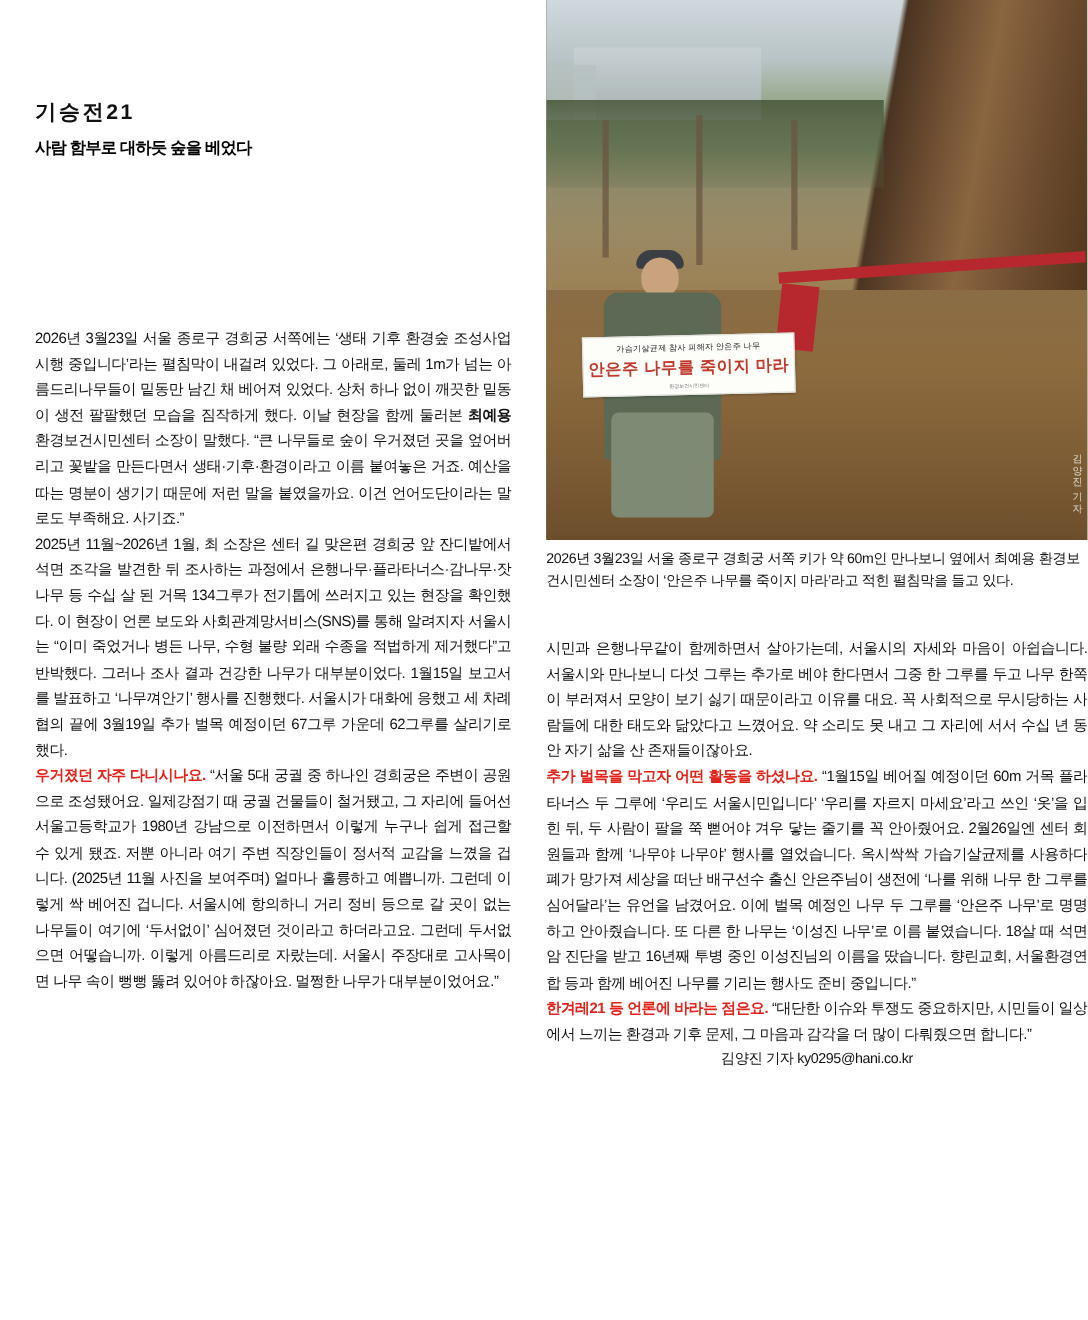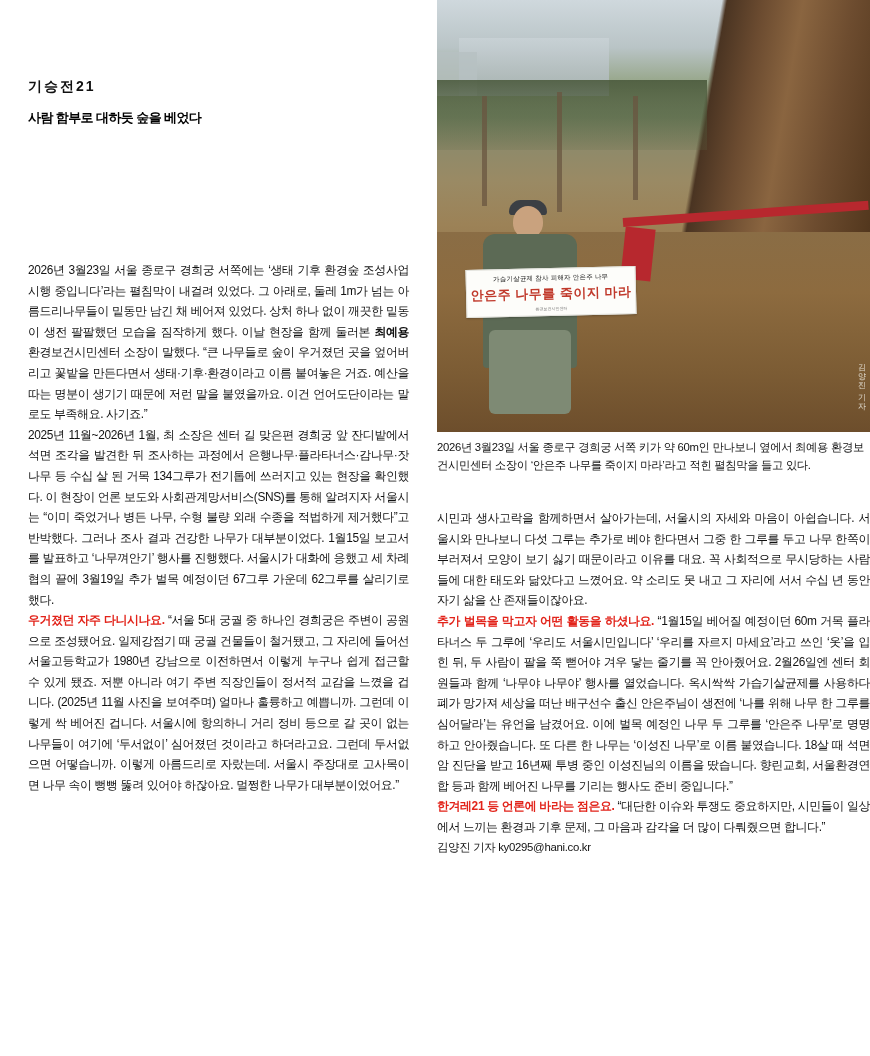--- a/index.html
+++ b/index.html
@@ -170,21 +170,21 @@
     line-height: 1.62;
     color: #111;
     letter-spacing: -0.3px;
   }
 
   
   .kicker {
     position: absolute;
     left: 28px;
     top: 78px;
-    font-size: 14px;
+    font-size: 17px;
     font-weight: bold;
     letter-spacing: 2px;
     color: #111;
   }
   .headline {
     position: absolute;
     left: 28px;
     top: 100px;
     width: 380px;
     font-size: 13px;
@@ -214,21 +214,21 @@
   }
   .col p {
     margin: 0;
   }
   .q {
     color: #e2231a;
     font-weight: bold;
   }
   .byline {
     margin-top: 6px;
-    text-align: left;
+    text-align: center;
     font-size: 11.4px;
     letter-spacing: -0.3px;
   }
 </style>
 </head>
 <body>
 
 <div class="page">
 
   <div class="photo-block">
@@ -263,21 +263,21 @@
   <div class="col col-left">
     <p>2026년 3월23일 서울 종로구 경희궁 서쪽에는 ‘생태 기후 환경숲 조성사업 시행 중입니다’라는 펼침막이 내걸려 있었다. 그 아래로, 둘레 1m가 넘는 아름드리나무들이 밑동만 남긴 채 베어져 있었다. 상처 하나 없이 깨끗한 밑동이 생전 팔팔했던 모습을 짐작하게 했다. 이날 현장을 함께 둘러본 <b>최예용</b> 환경보건시민센터 소장이 말했다. “큰 나무들로 숲이 우거졌던 곳을 엎어버리고 꽃밭을 만든다면서 생태·기후·환경이라고 이름 붙여놓은 거죠. 예산을 따는 명분이 생기기 때문에 저런 말을 붙였을까요. 이건 언어도단이라는 말로도 부족해요. 사기죠.”</p>
     <p>2025년 11월~2026년 1월, 최 소장은 센터 길 맞은편 경희궁 앞 잔디밭에서 석면 조각을 발견한 뒤 조사하는 과정에서 은행나무·플라타너스·감나무·잣나무 등 수십 살 된 거목 134그루가 전기톱에 쓰러지고 있는 현장을 확인했다. 이 현장이 언론 보도와 사회관계망서비스(SNS)를 통해 알려지자 서울시는 “이미 죽었거나 병든 나무, 수형 불량 외래 수종을 적법하게 제거했다”고 반박했다. 그러나 조사 결과 건강한 나무가 대부분이었다. 1월15일 보고서를 발표하고 ‘나무껴안기’ 행사를 진행했다. 서울시가 대화에 응했고 세 차례 협의 끝에 3월19일 추가 벌목 예정이던 67그루 가운데 62그루를 살리기로 했다.</p>
     <p>
       <span class="q">우거졌던 자주 다니시나요.</span>
       <span>“서울 5대 궁궐 중 하나인 경희궁은 주변이 공원으로 조성됐어요. 일제강점기 때 궁궐 건물들이 철거됐고, 그 자리에 들어선 서울고등학교가 1980년 강남으로 이전하면서 이렇게 누구나 쉽게 접근할 수 있게 됐죠. 저뿐 아니라 여기 주변 직장인들이 정서적 교감을 느꼈을 겁니다. (2025년 11월 사진을 보여주며) 얼마나 훌륭하고 예쁩니까. 그런데 이렇게 싹 베어진 겁니다. 서울시에 항의하니 거리 정비 등으로 갈 곳이 없는 나무들이 여기에 ‘두서없이’ 심어졌던 것이라고 하더라고요. 그런데 두서없으면 어떻습니까. 이렇게 아름드리로 자랐는데. 서울시 주장대로 고사목이면 나무 속이 뻥뻥 뚫려 있어야 하잖아요. 멀쩡한 나무가 대부분이었어요.”</span>
     </p>
   </div>
 
   <div class="col col-right">
-    <p>시민과 생사고락을 함께하면서 살아가는데, 서울시의 자세와 마음이 아쉽습니다. 서울시와 만나보니 다섯 그루는 추가로 베야 한다면서 그중 한 그루를 두고 나무 한쪽이 부러져서 모양이 보기 싫기 때문이라고 이유를 대요. 꼭 사회적으로 무시당하는 사람들에 대한 태도와 닮았다고 느꼈어요. 약 소리도 못 내고 그 자리에 서서 수십 년 동안 자기 삶을 산 존재들이잖아요.</p>
+    <p>시민과 은행나무같이 함께하면서 살아가는데, 서울시의 자세와 마음이 아쉽습니다. 서울시와 만나보니 다섯 그루는 추가로 베야 한다면서 그중 한 그루를 두고 나무 한쪽이 부러져서 모양이 보기 싫기 때문이라고 이유를 대요. 꼭 사회적으로 무시당하는 사람들에 대한 태도와 닮았다고 느꼈어요. 약 소리도 못 내고 그 자리에 서서 수십 년 동안 자기 삶을 산 존재들이잖아요.</p>
     <p>
       <span class="q">추가 벌목을 막고자 어떤 활동을 하셨나요.</span>
       <span>“1월15일 베어질 예정이던 60m 거목 플라타너스 두 그루에 ‘우리도 서울시민입니다’ ‘우리를 자르지 마세요’라고 쓰인 ‘옷’을 입힌 뒤, 두 사람이 팔을 쭉 뻗어야 겨우 닿는 줄기를 꼭 안아줬어요. 2월26일엔 센터 회원들과 함께 ‘나무야 나무야’ 행사를 열었습니다. 옥시싹싹 가습기살균제를 사용하다 폐가 망가져 세상을 떠난 배구선수 출신 안은주님이 생전에 ‘나를 위해 나무 한 그루를 심어달라’는 유언을 남겼어요. 이에 벌목 예정인 나무 두 그루를 ‘안은주 나무’로 명명하고 안아줬습니다. 또 다른 한 나무는 ‘이성진 나무’로 이름 붙였습니다. 18살 때 석면암 진단을 받고 16년째 투병 중인 이성진님의 이름을 땄습니다. 향린교회, 서울환경연합 등과 함께 베어진 나무를 기리는 행사도 준비 중입니다.”</span>
     </p>
     <p>
       <span class="q">한겨레21 등 언론에 바라는 점은요.</span>
       <span>“대단한 이슈와 투쟁도 중요하지만, 시민들이 일상에서 느끼는 환경과 기후 문제, 그 마음과 감각을 더 많이 다뤄줬으면 합니다.”</span>
     </p>
     <p class="byline">김양진 기자 ky0295@hani.co.kr</p>
   </div>

